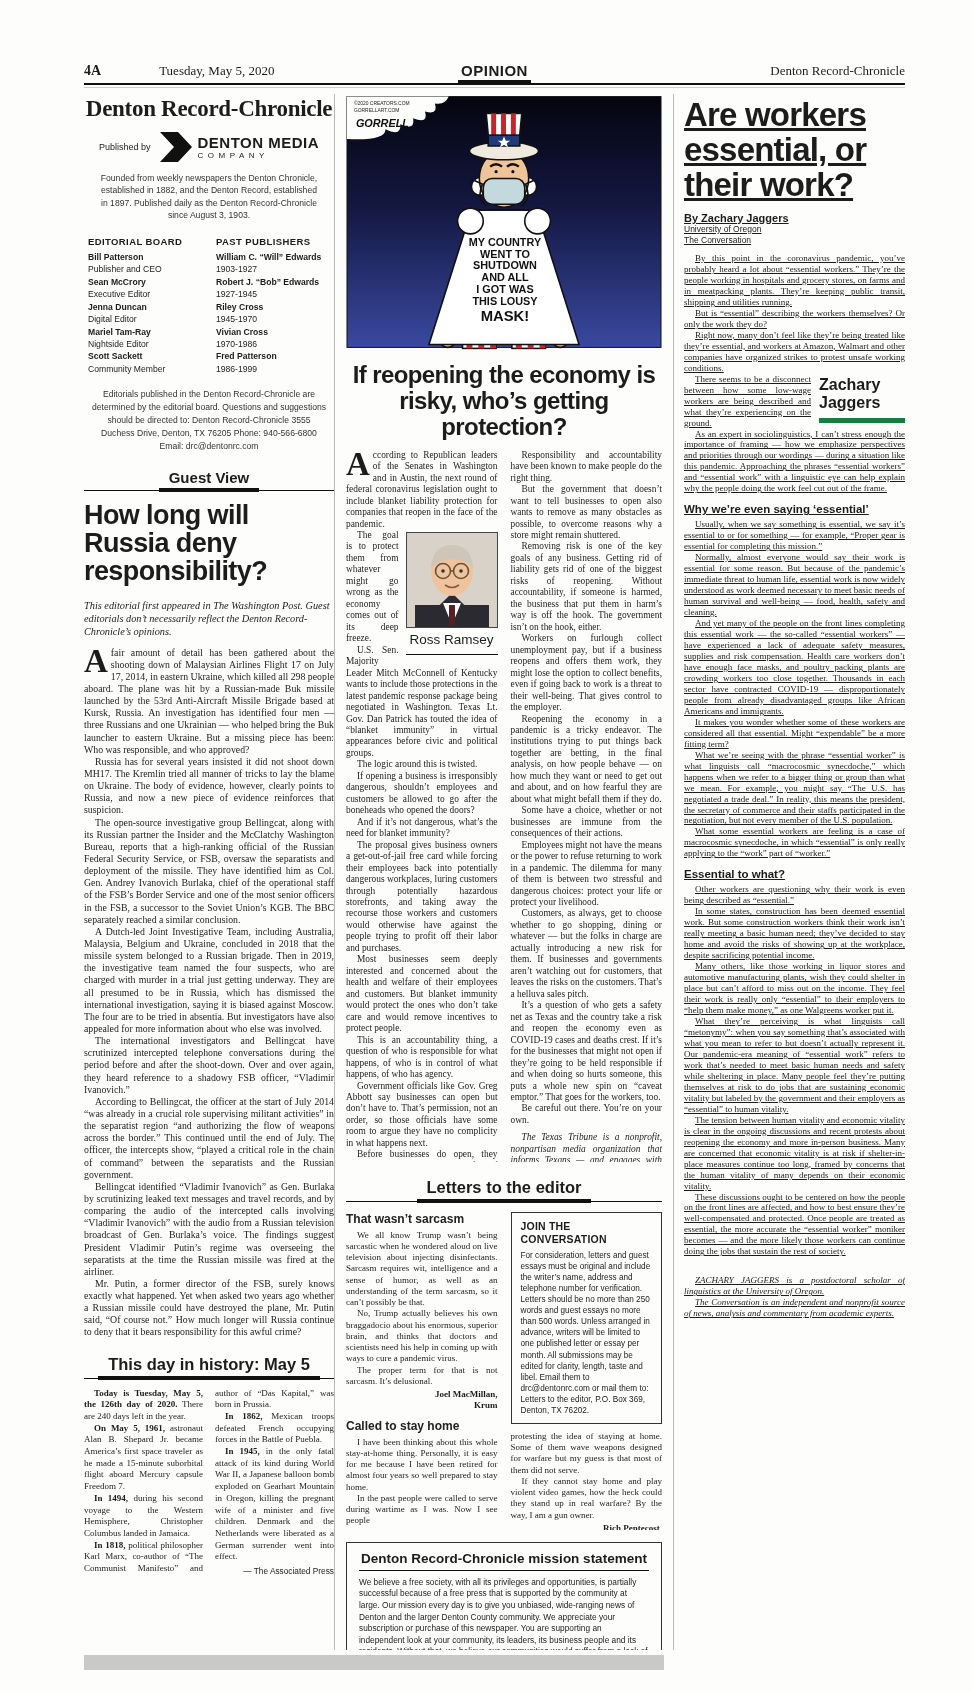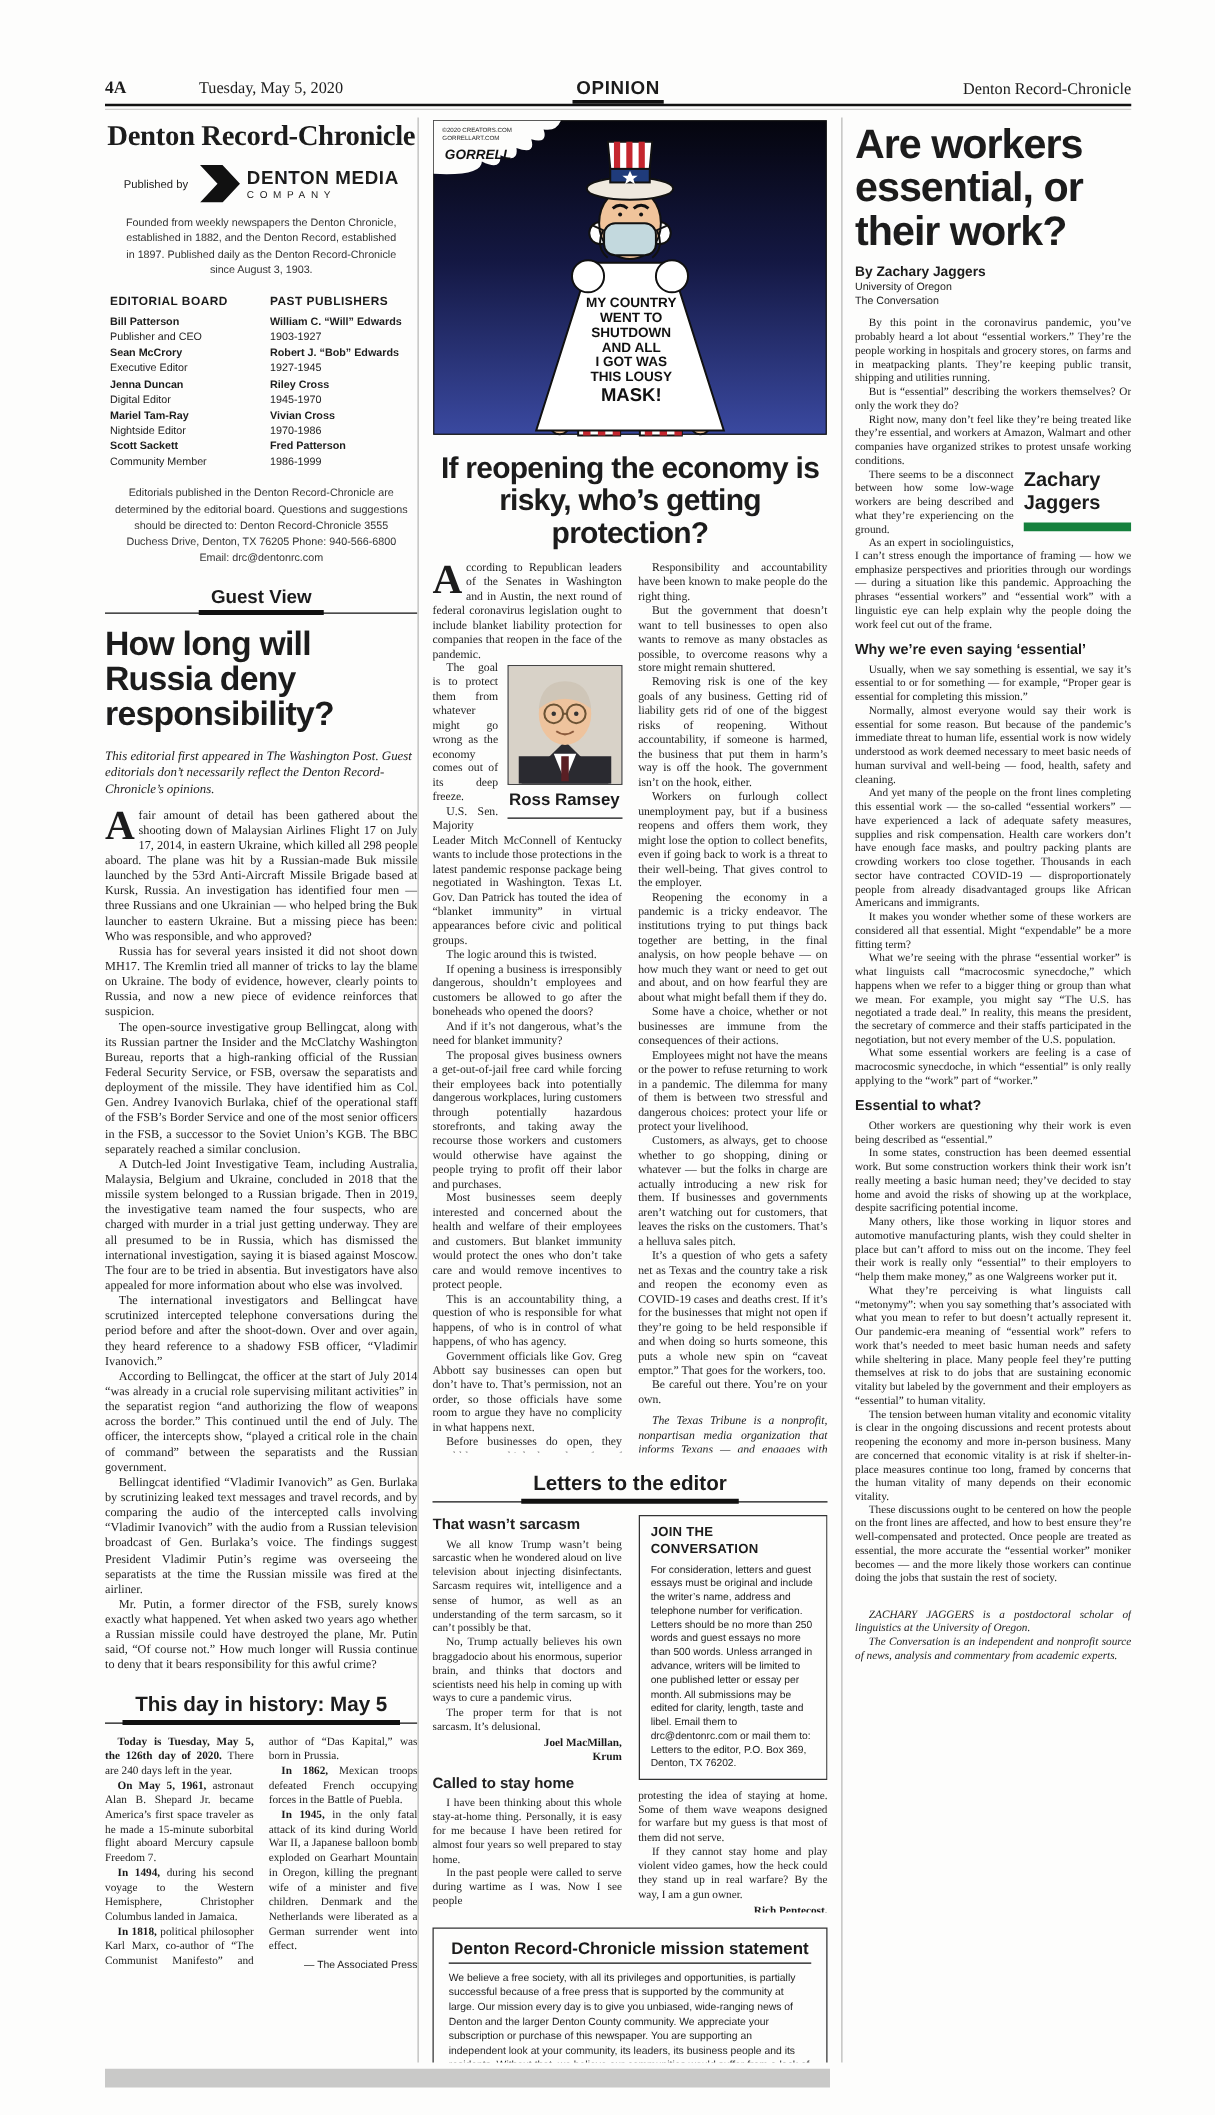--- a/index.html
+++ b/index.html
@@ -13,21 +13,21 @@
   .pdate{font-size:13px;}
   .section-name{flex:1;text-align:center;font-family:"Liberation Sans",sans-serif;
         font-weight:bold;font-size:15px;letter-spacing:.5px;}
   .section-name span{border-bottom:3px solid #111;padding:0 3px 1px;}
   .paper-name{width:330px;text-align:right;font-size:13px;}
   .subrule{border-bottom:1px solid #cfcfcd;margin-top:2px;}
   
   .content{display:grid;grid-template-columns:250px 340px 1fr;margin-top:6px;height:1556px;}
   .colL{overflow:hidden;}
   .colM{border-left:1px solid #b9b9b7;border-right:1px solid #b9b9b7;padding:0 11px;overflow:hidden;}
-  .colR{padding-left:10px;overflow:hidden;}
+  .colR{padding-left:10px;overflow:hidden;text-decoration:underline;}
   
   .mast-title{font-size:23px;font-weight:bold;text-align:center;letter-spacing:-.3px;margin-top:2px;}
   .pubrow{display:flex;align-items:center;justify-content:center;gap:8px;margin-top:10px;}
   .pubby{font-family:"Liberation Sans",sans-serif;font-size:9px;color:#222;}
   .dm-logo{display:flex;align-items:center;gap:5px;}
   .dm-text{font-family:"Liberation Sans",sans-serif;line-height:1;}
   .dm-text .l1{font-weight:bold;font-size:15px;letter-spacing:.5px;}
   .dm-text .l2{font-size:8px;letter-spacing:4.5px;margin-top:2px;}
   .founded{font-family:"Liberation Sans",sans-serif;font-size:8.6px;line-height:1.45;
         text-align:center;color:#333;margin-top:10px;padding:0 14px;}
@@ -59,21 +59,21 @@
   .histbody p{margin:0;text-align:justify;text-indent:10px;}
   .ap-credit{text-align:right;font-family:"Liberation Sans",sans-serif;font-size:8.3px;margin-top:3px;}
   
   .cartoon{display:block;width:100%;height:256px;}
   .trib-head{font-size:24px;line-height:1.08;text-align:center;margin-top:12px;}
   .trib-cols{display:grid;grid-template-columns:1fr 1fr;column-gap:13px;margin-top:10px;
         font-size:9.4px;line-height:1.22;height:712px;overflow:hidden;}
   .ross{float:right;width:92px;margin:2px 0 3px 7px;text-align:center;
         font-family:"Liberation Sans",sans-serif;}
   .ross .ph{border:1px solid #444;display:block;}
-  .ross .cap{font-weight:bold;font-size:13.5px;line-height:1.1;margin-top:5px;
+  .ross .cap{font-weight:normal;font-size:13.5px;line-height:1.1;margin-top:5px;
         border-bottom:1px solid #111;padding-bottom:6px;}
   .tagline{font-style:italic;margin-top:6px;}
   .tagline p{text-indent:11px;}
   
   .letters{display:grid;grid-template-columns:1fr 1fr;column-gap:13px;margin-top:10px;
         font-size:9px;line-height:1.25;height:318px;overflow:hidden;}
   .lt-title{font-family:"Liberation Sans",sans-serif;font-size:12px;margin:7px 0 3px;color:#222;}
   .sig{text-align:right;font-weight:bold;margin-top:2px;}
   .joinbox{border:1px solid #333;padding:7px 9px;font-family:"Liberation Sans",sans-serif;margin-bottom:7px;}
   .joinbox h5{margin:0 0 4px;font-size:10.5px;letter-spacing:.2px;}
@@ -84,21 +84,21 @@
   .mission .mt{text-align:center;font-family:"Liberation Sans",sans-serif;font-weight:bold;
         font-size:13.5px;border-bottom:1px solid #111;padding-bottom:4px;margin-bottom:6px;}
   .mission .mb{font-family:"Liberation Sans",sans-serif;font-size:8.3px;line-height:1.4;color:#222;}
   
   .ess-head{font-size:33px;line-height:1.06;letter-spacing:-.8px;margin-top:4px;}
   .byline{font-family:"Liberation Sans",sans-serif;margin-top:9px;}
   .byline .b1{font-weight:bold;font-size:11px;}
   .byline .b2{font-size:8.5px;line-height:1.3;color:#222;}
   .ess-body{font-size:9px;line-height:1.22;margin-top:7px;}
   .zj{float:right;width:86px;margin:2px 0 4px 8px;font-family:"Liberation Sans",sans-serif;
-        font-weight:bold;font-size:16px;line-height:1.12;border-bottom:7px solid #15803d;padding-bottom:7px;}
+        font-weight:bold;font-size:16px;line-height:1.12;border-bottom:5px solid #15803d;padding-bottom:7px;}
   .subhead{font-family:"Liberation Sans",sans-serif;font-weight:bold;font-size:11.5px;margin:8px 0 3px;}
   .ess-foot{font-style:italic;margin-top:18px;}
   .ess-foot p{text-indent:11px;}
   .bottom-bar{position:absolute;left:84px;top:1655px;width:580px;height:15px;background:#c9c9c8;}
 </style>
 </head>
 <body>
 
 <div class="page">
 

